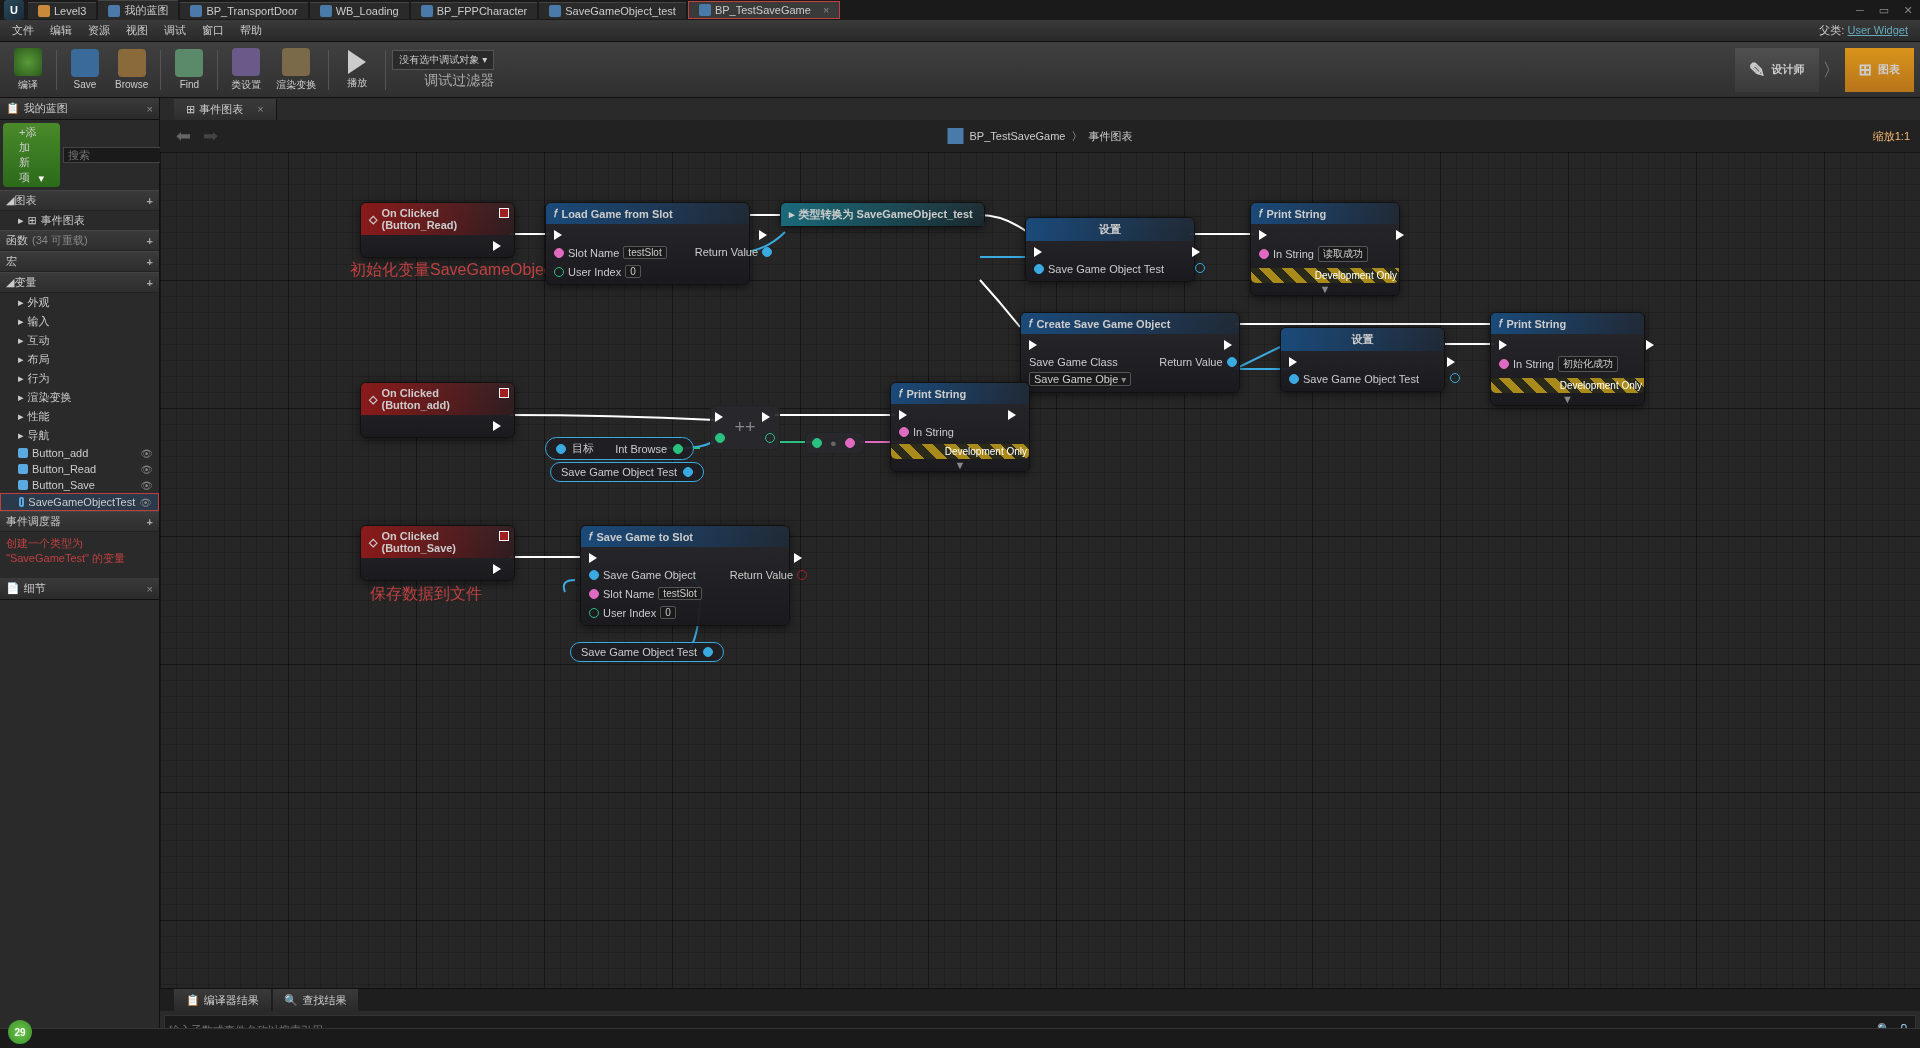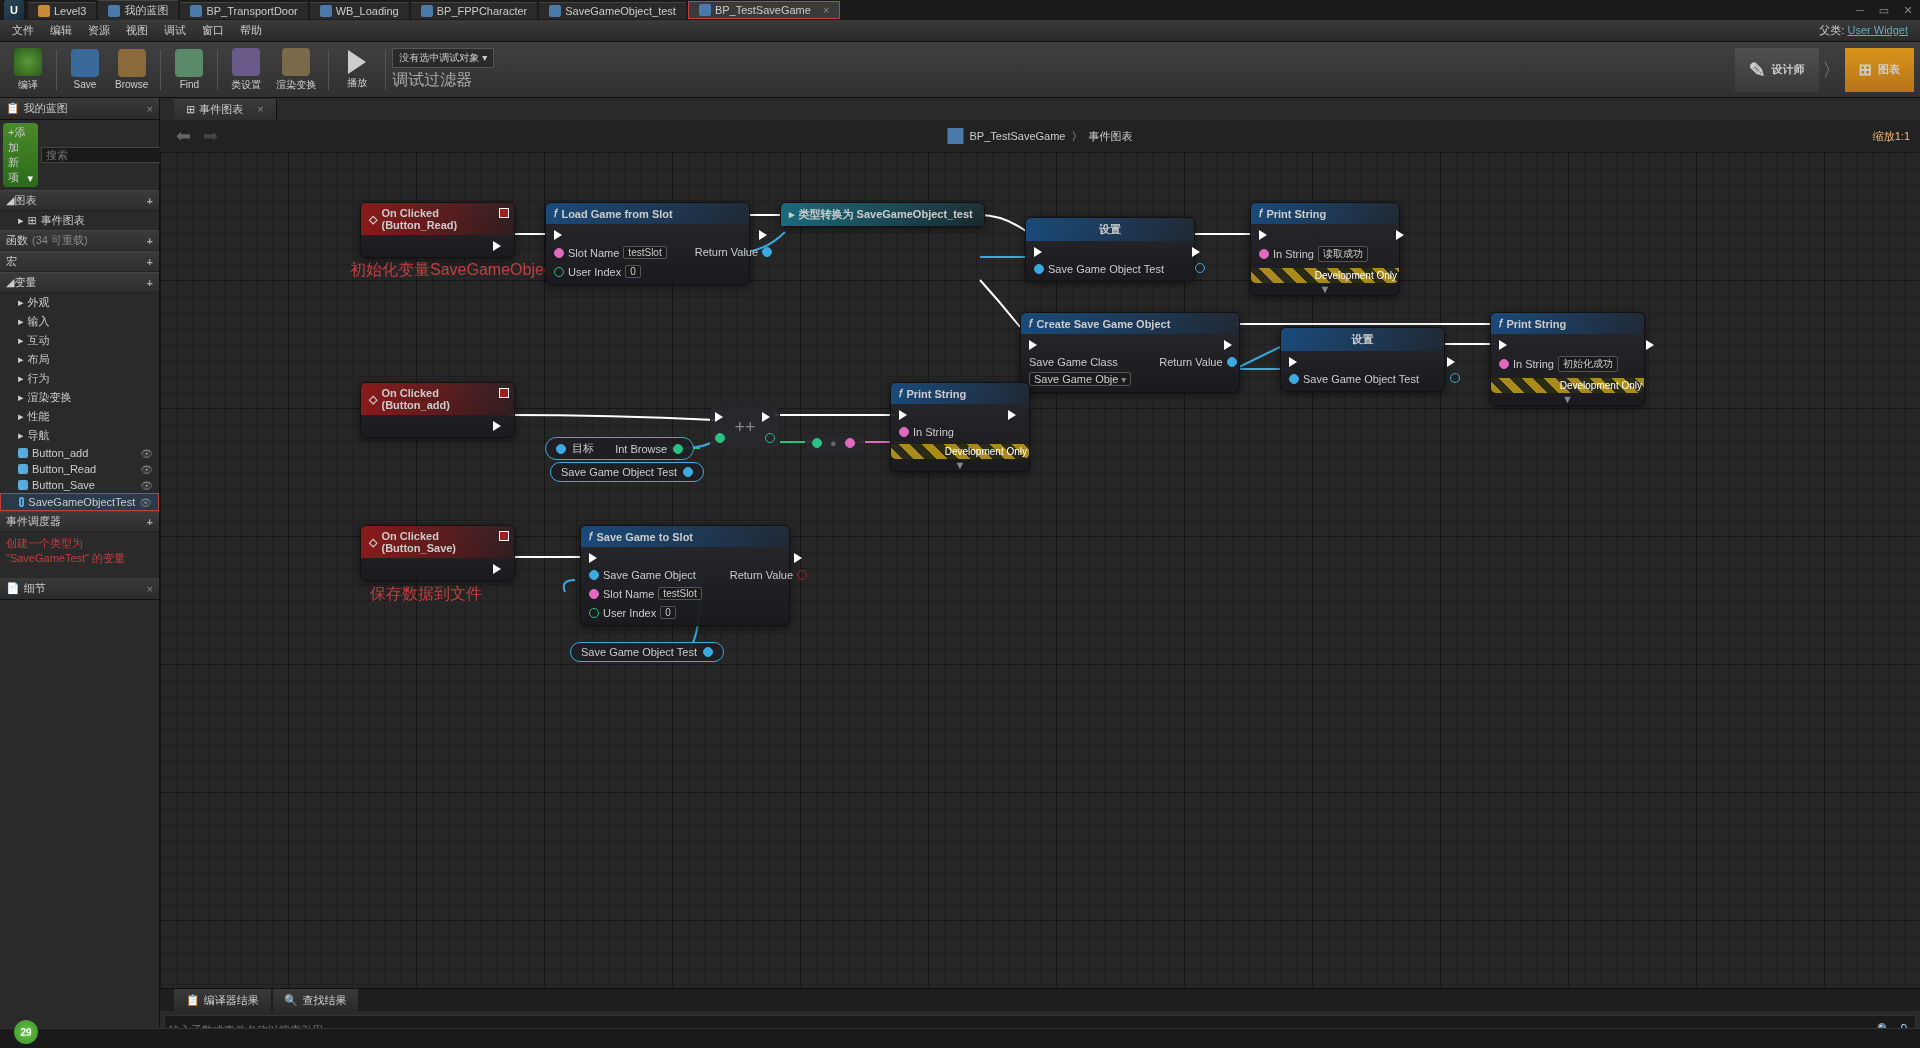--- a/index.html
+++ b/index.html
@@ -32,21 +32,21 @@
 .rightmode{margin-left:auto;display:flex;align-items:center;height:100%}
 .modebtn{height:44px;padding:0 14px;display:flex;align-items:center;gap:6px;font-size:14px;font-weight:bold}
 .modebtn.designer{background:linear-gradient(#505050,#3a3a3a);color:#ddd}
 .modebtn.graph{background:linear-gradient(#d8941a,#b8741a);color:#fff}
 .arrow{color:#888;font-size:18px;padding:0 4px}
 .main{display:flex;height:calc(100% - 98px)}
 .leftpanel{width:160px;background:#2a2a2a;display:flex;flex-direction:column;border-right:1px solid #111}
 .paneltab{height:22px;background:linear-gradient(#3a3a3a,#2a2a2a);display:flex;align-items:center;padding:0 6px;gap:4px;border-bottom:1px solid #111}
 .paneltab .close{margin-left:auto;color:#888}
 .addbar{display:flex;padding:3px;gap:3px;align-items:center}
-.addbtn{background:linear-gradient(#4a8a2a,#2a6a1a);padding:2px 5px;border-radius:4px;color:#fff;display:flex;align-items:flex-end;gap:2px}
+.addbtn{background:linear-gradient(#4a8a2a,#2a6a1a);padding:2px 16px;border-radius:4px;color:#fff;display:flex;align-items:flex-end;gap:2px}
 .searchfield{flex:1;background:#1a1a1a;border:1px solid #444;padding:1px 4px;color:#888}
 .iconbtn{width:18px;height:18px;background:#3a3a3a;display:flex;align-items:center;justify-content:center;border-radius:2px}
 .cathead{background:linear-gradient(#3a3a3a,#2e2e2e);padding:2px 6px;display:flex;align-items:center;border-top:1px solid #444;border-bottom:1px solid #222}
 .cathead .plus{margin-left:auto;color:#aaa;font-weight:bold}
 .catitem{padding:2px 6px 2px 18px;display:flex;align-items:center;gap:4px}
 .catitem.sel{background:#2a3a4a;border:1px solid #6a9aca}
 .varbox{width:10px;height:10px;border-radius:2px}
 .varbox.btn{background:#5aaae0}
 .varbox.obj{border:2px solid #5aaae0;background:none}
 .eye{margin-left:auto;color:#888;font-size:10px}
@@ -84,21 +84,21 @@
 .varnode{position:absolute;background:rgba(30,30,35,0.9);border:1px solid #3aaae0;border-radius:12px;padding:3px 10px;display:flex;align-items:center;gap:6px;font-size:11px}
 .compact{position:absolute;background:rgba(40,40,45,0.9);border:1px solid #222;border-radius:6px;padding:6px;display:flex;align-items:center;gap:8px}
 .delegate{width:10px;height:10px;background:#a02020;border:1px solid #fff;position:absolute;top:5px;right:5px}
 svg.wires{position:absolute;top:0;left:0;width:100%;height:100%;pointer-events:none}
 .bottom{height:60px;background:#2a2a2a;border-top:1px solid #111;display:flex;flex-direction:column}
 .bottabs{height:22px;display:flex;background:#1e1e1e}
 .btab{padding:3px 12px;background:linear-gradient(#3a3a3a,#2a2a2a);display:flex;align-items:center;gap:4px;margin-right:2px}
 .bsearch{flex:1;background:#1a1a1a;border:1px solid #333;margin:4px;padding:4px;color:#666;display:flex;align-items:center}
 .bsearch input{flex:1;background:none;border:none;outline:none;color:#888}
 .statusbar{position:absolute;bottom:0;left:0;right:0;height:20px;background:#1a1a1a;border-top:1px solid #333}
-.badge{position:absolute;bottom:4px;left:14px;width:24px;height:24px;background:radial-gradient(circle,#6aca4a,#3a8a2a);border-radius:50%;display:flex;align-items:center;justify-content:center;color:#fff;font-size:10px;font-weight:bold}
+.badge{position:absolute;bottom:4px;left:8px;width:24px;height:24px;background:radial-gradient(circle,#6aca4a,#3a8a2a);border-radius:50%;display:flex;align-items:center;justify-content:center;color:#fff;font-size:10px;font-weight:bold}
 .details{flex:1;background:#2a2a2a}
 </style>
 </head>
 <body>
 
 <div class="titlebar">
   <div class="ue-logo">U</div>
   <div class="titletab">
       <span class="tabicon orange"></span>
       <span>Level3</span>
@@ -175,21 +175,21 @@
       <span>渲染变换</span>
     </div>
   <div class="tbsep"></div>
   <div class="tbtn">
       <div class="tbicon ic-play"></div>
       <span>播放</span>
     </div>
   <div class="tbsep"></div>
   <div style="display:flex;flex-direction:column;gap:2px">
     <div class="debugsel">没有选中调试对象 ▾</div>
-    <div style="text-align:left;font-size:16px;color:#aaa">调试过滤器</div>
+    <div style="text-align:right;font-size:14px;color:#aaa">调试过滤器</div>
   </div>
   <div class="rightmode">
     <div class="modebtn designer">
         <span style="font-size:20px">✎</span>
         <span>设计师</span>
       </div>
     <div class="arrow">〉</div>
     <div class="modebtn graph">
         <span style="font-size:16px">⊞</span>
         <span>图表</span>

